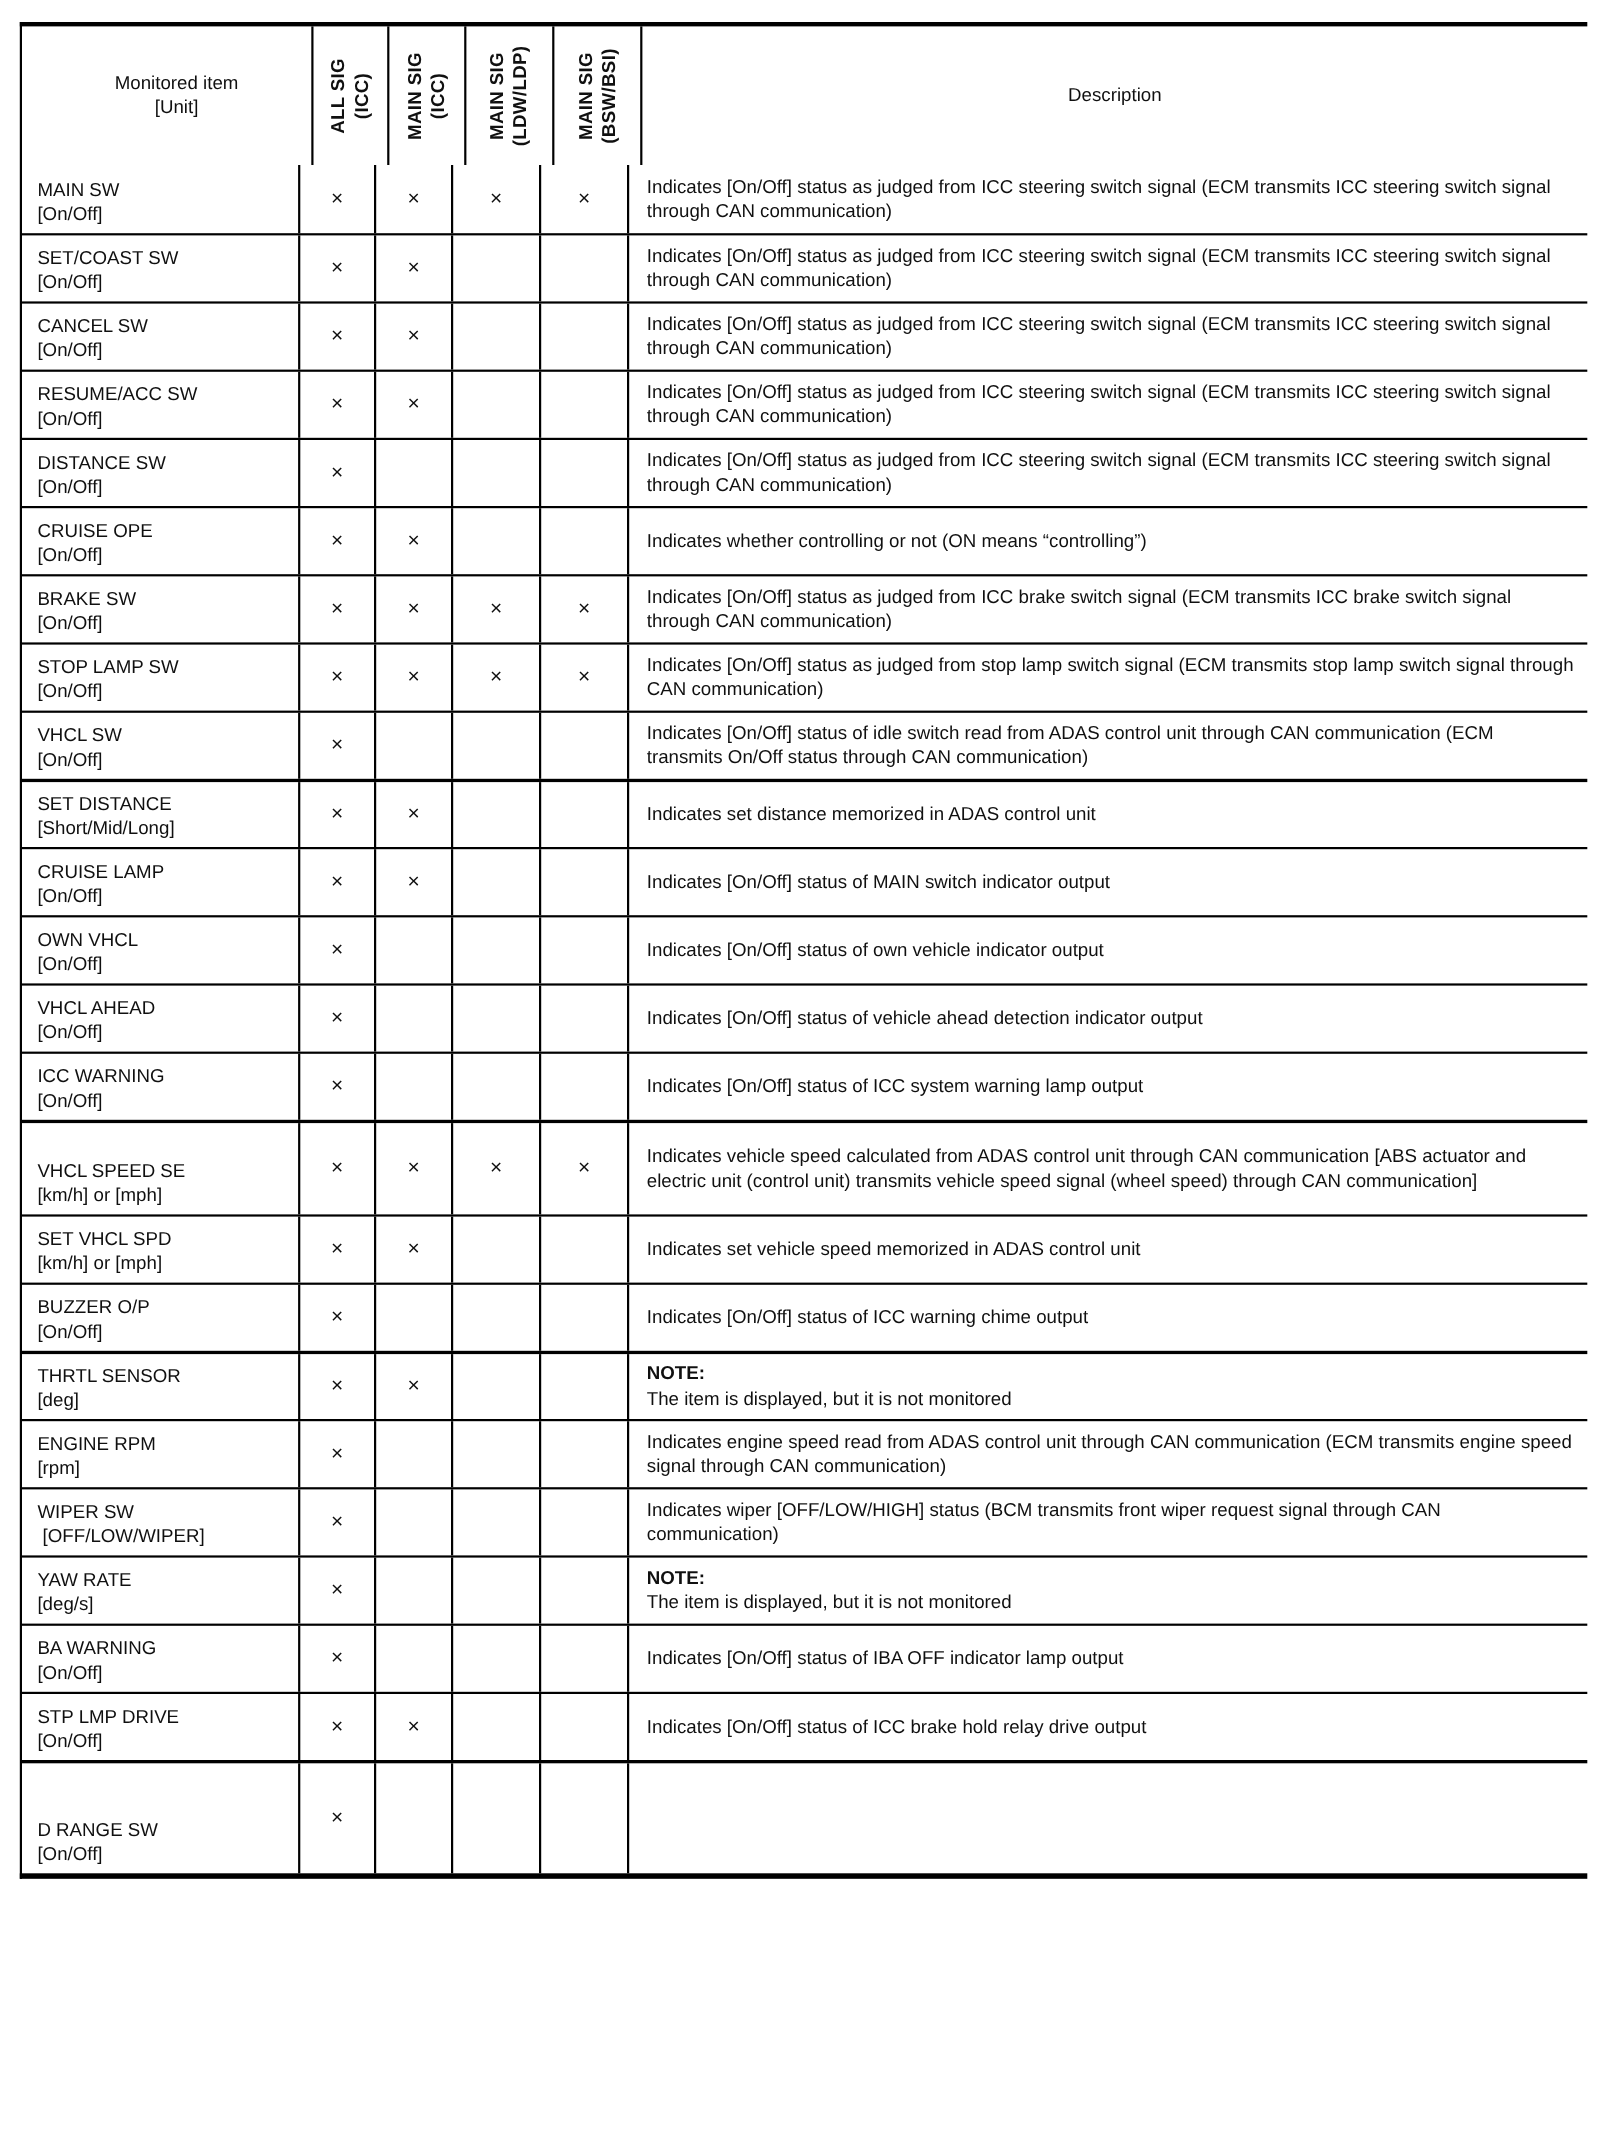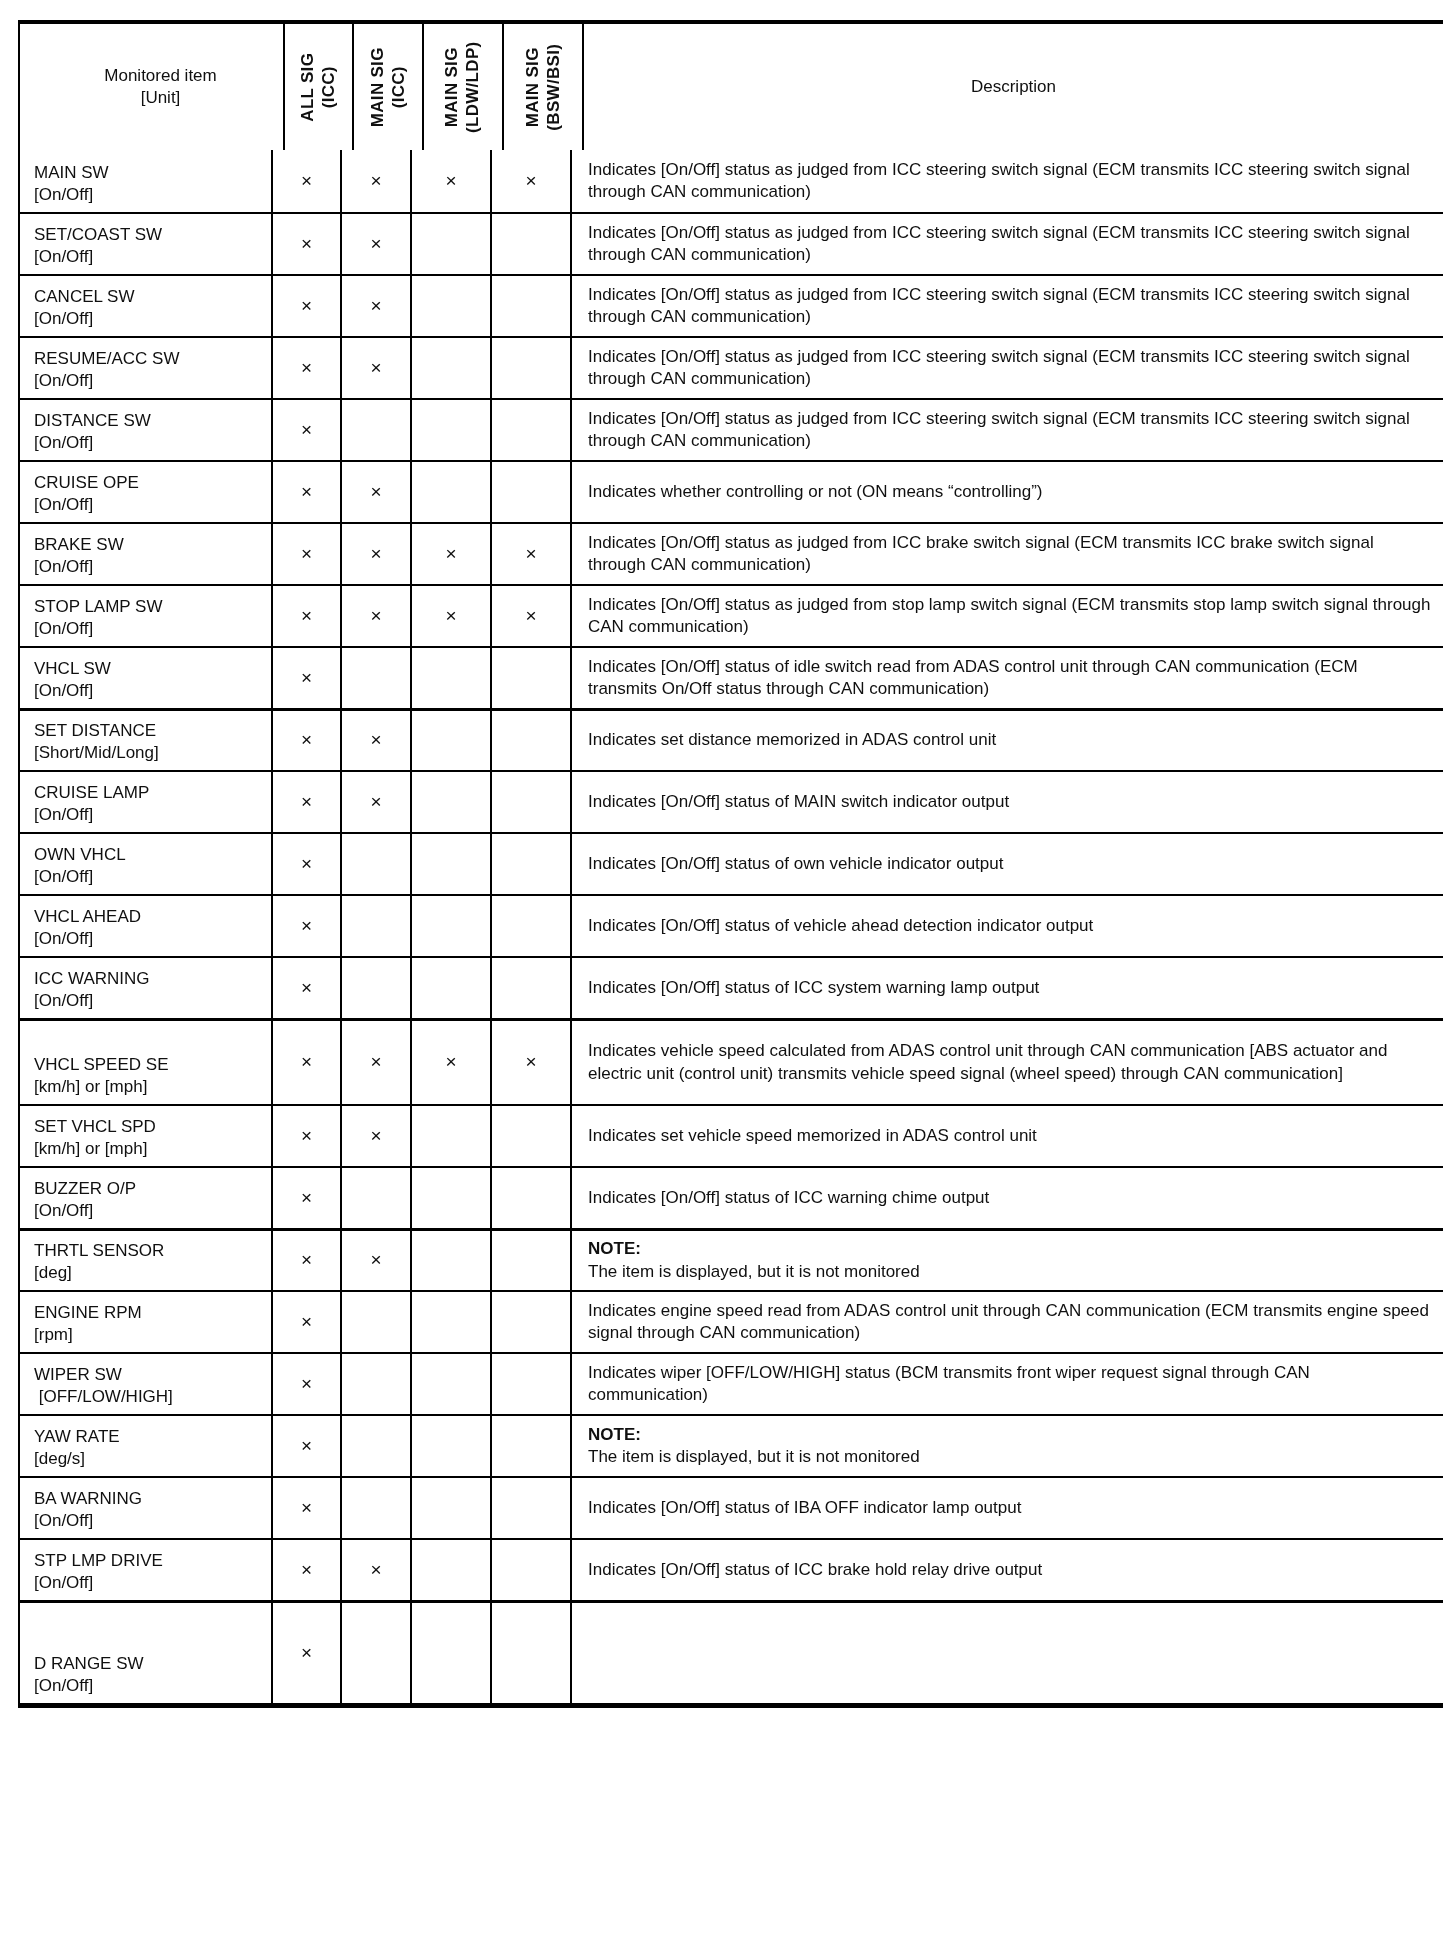--- a/index.html
+++ b/index.html
@@ -499,21 +499,21 @@
         <div class="cell mark-cell">
           <span class="mark"></span>
         </div>
         <div class="cell last desc-cell">
           <div class="desc-line">Indicates engine speed read from ADAS control unit through CAN communication (ECM transmits engine speed signal through CAN communication)</div>
         </div>
       </div>
       <div class="trow">
         <div class="cell item-cell">
           <div class="item-name">WIPER SW</div>
-          <div class="item-unit"> [OFF/LOW/HIGH]</div>
+          <div class="item-unit"> [OFF/LOW/WIPER]</div>
         </div>
         <div class="cell mark-cell">
           <span class="mark">×</span>
         </div>
         <div class="cell mark-cell">
           <span class="mark"></span>
         </div>
         <div class="cell mark-cell">
           <span class="mark"></span>
         </div>

